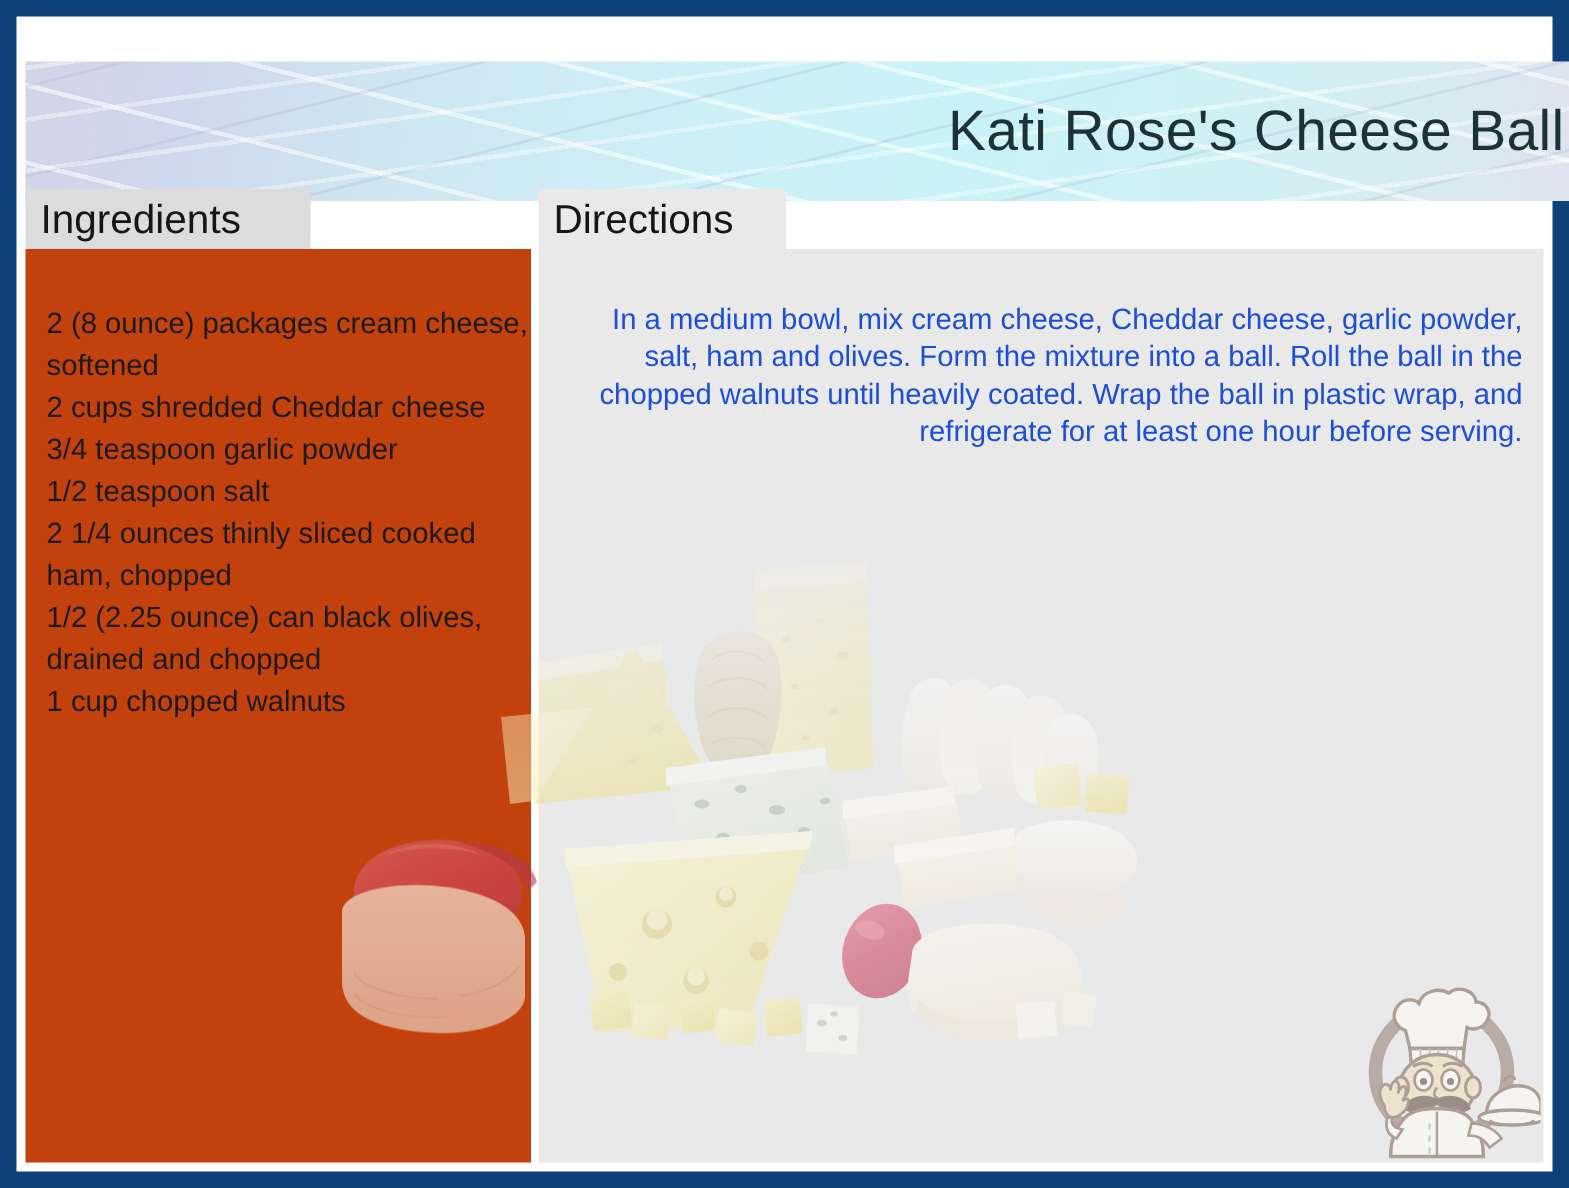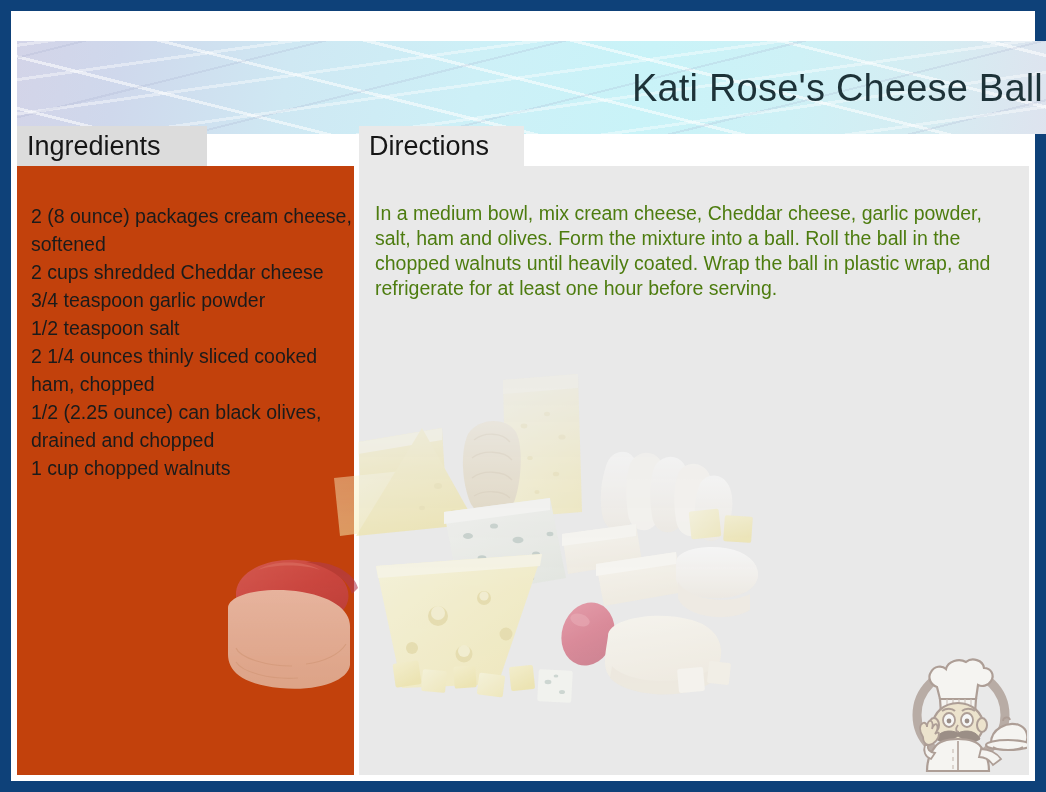--- a/index.html
+++ b/index.html
@@ -134,21 +134,22 @@
     color: #1b1b1b;
     white-space: pre-line;
   }
   #directions-text {
     position: absolute;
     left: 16px;
     top: 35px;
     width: 640px;
     font-size: 19.5px;
     line-height: 25px;
-    color: #4d7c0f;
+    color: #1d4ed8;
+    text-align: right;
   }
 
   
   #cheese-photo {
     position: absolute;
     left: 195px;
     top: 355px;
     width: 620px;
     height: 360px;
     pointer-events: none;

